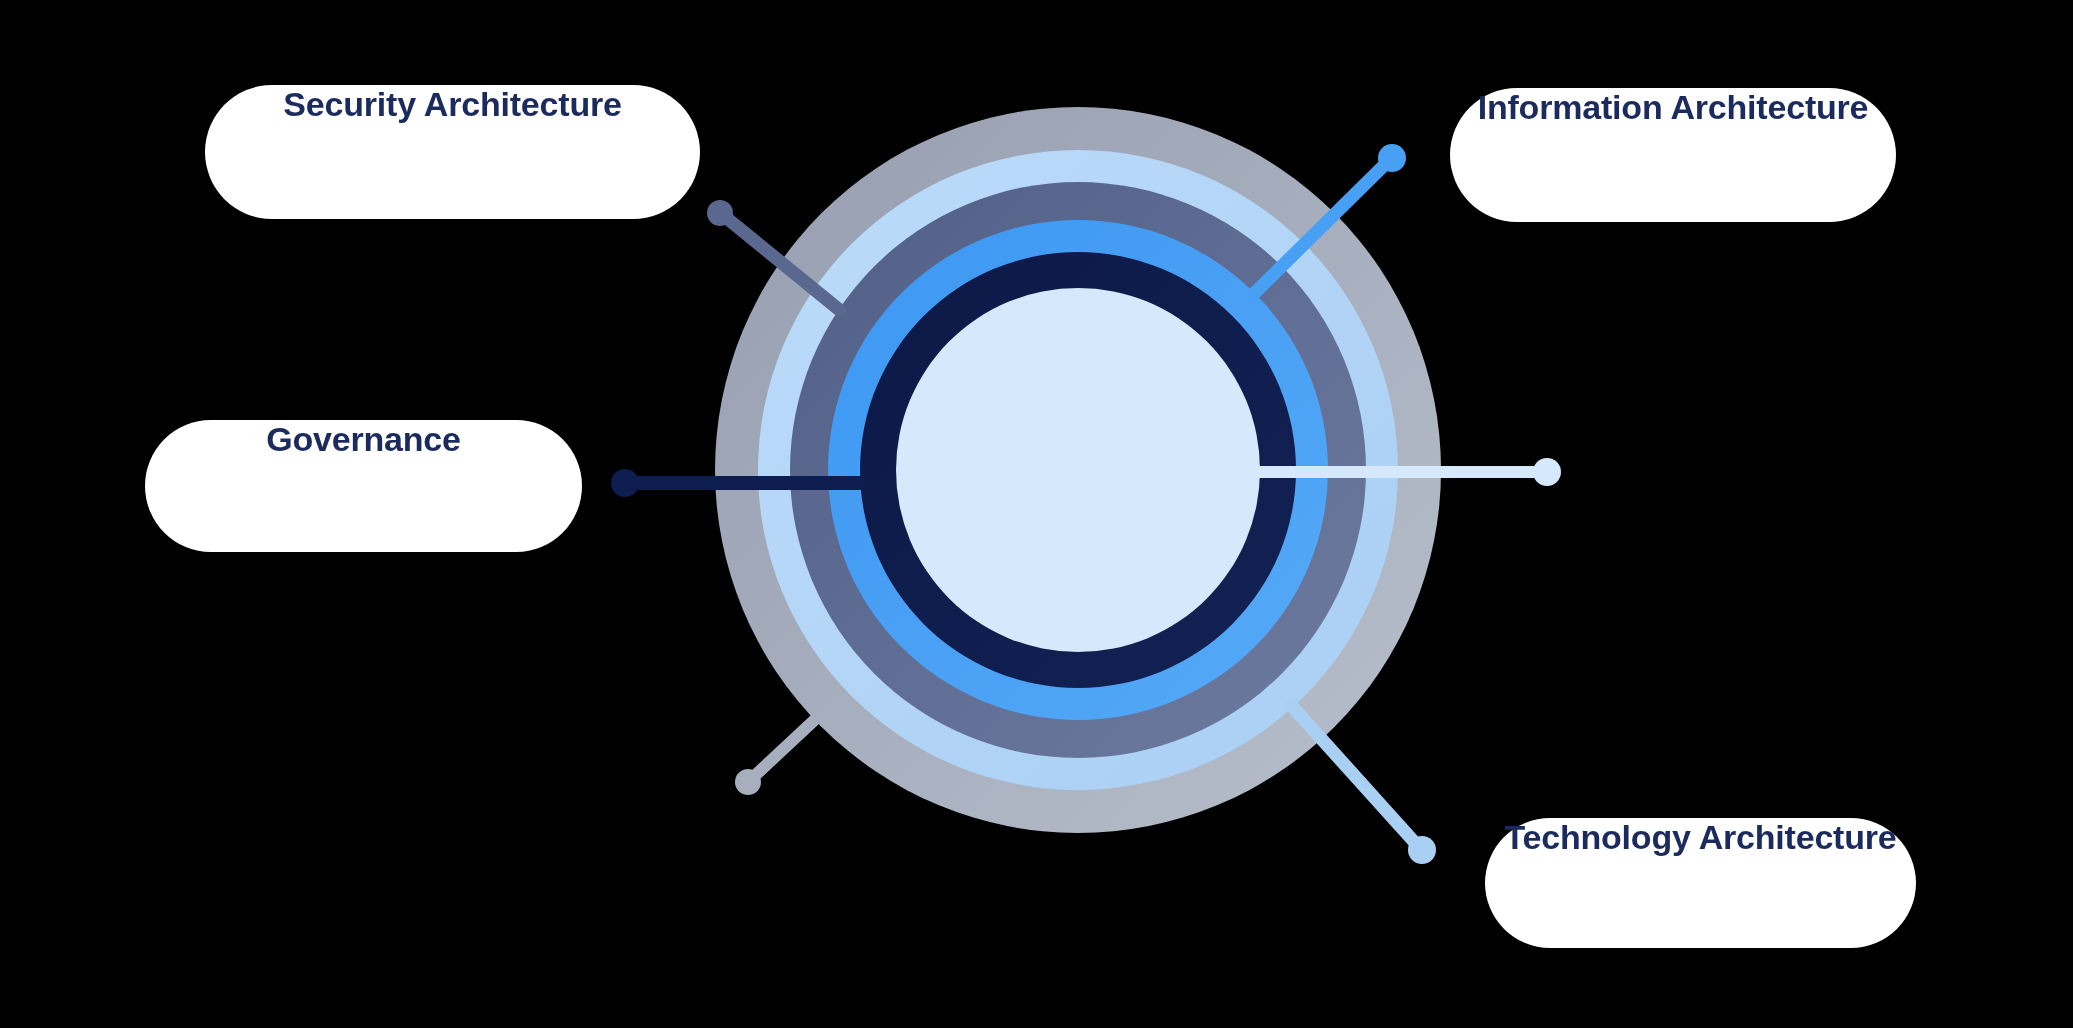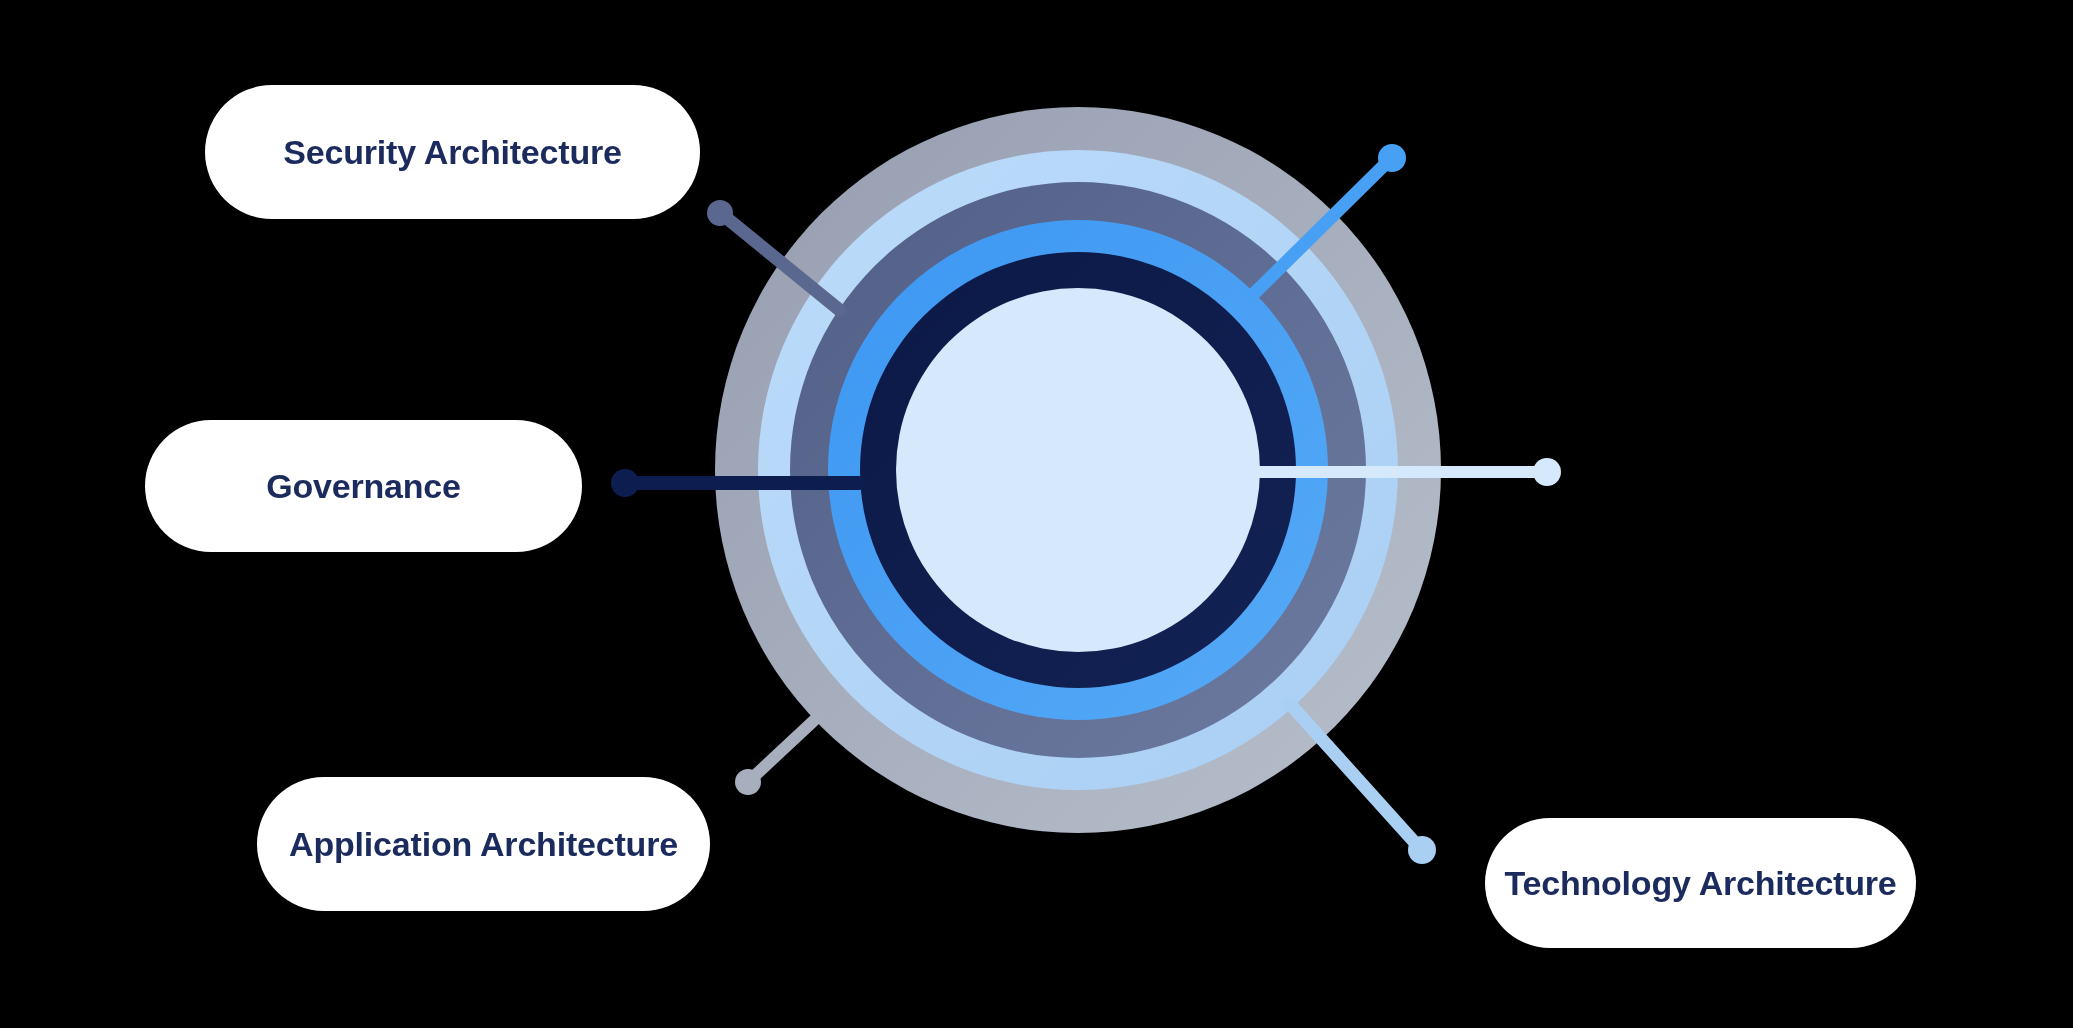--- a/index.html
+++ b/index.html
@@ -67,21 +67,20 @@
   .line-technology  { left: 1286px; top: 693px; width: 204px; height: 13px;
                       background: #a9cff3; transform: rotate(48deg); }
   .dot-technology   { left: 1408px; top: 836px; width: 28px; height: 28px; background: #a9cff3; }
 
   
   .pill {
     position: absolute;
     background: #ffffff;
     border-radius: 70px;
     display: flex;
-    align-items: center;
     justify-content: center;
     font-weight: bold;
     font-size: 34px;
     letter-spacing: -0.2px;
     color: #1c2b5d;
     white-space: nowrap;
   }
   .pill-security    { left: 205px;  top: 85px;  width: 495px; height: 134px; }
   .pill-information { left: 1450px; top: 88px;  width: 446px; height: 134px; }
   .pill-governance  { left: 145px;  top: 420px; width: 437px; height: 132px; }
@@ -115,23 +114,23 @@
 
   <div class="line line-application"></div>
   <div class="dot dot-application"></div>
 
   <div class="line line-technology"></div>
   <div class="dot dot-technology"></div>
 
   <div class="pill pill-security">
     <span>Security Architecture</span>
   </div>
+  <div class="pill pill-information">
+    <span>Information Architecture</span>
+  </div>
   <div class="pill pill-governance">
     <span>Governance</span>
-  </div>
-  <div class="pill pill-application">
-    <span>Application Architecture</span>
   </div>
   <div class="pill pill-technology">
     <span>Technology Architecture</span>
   </div>
 
 </div>
 
 </body></html>

